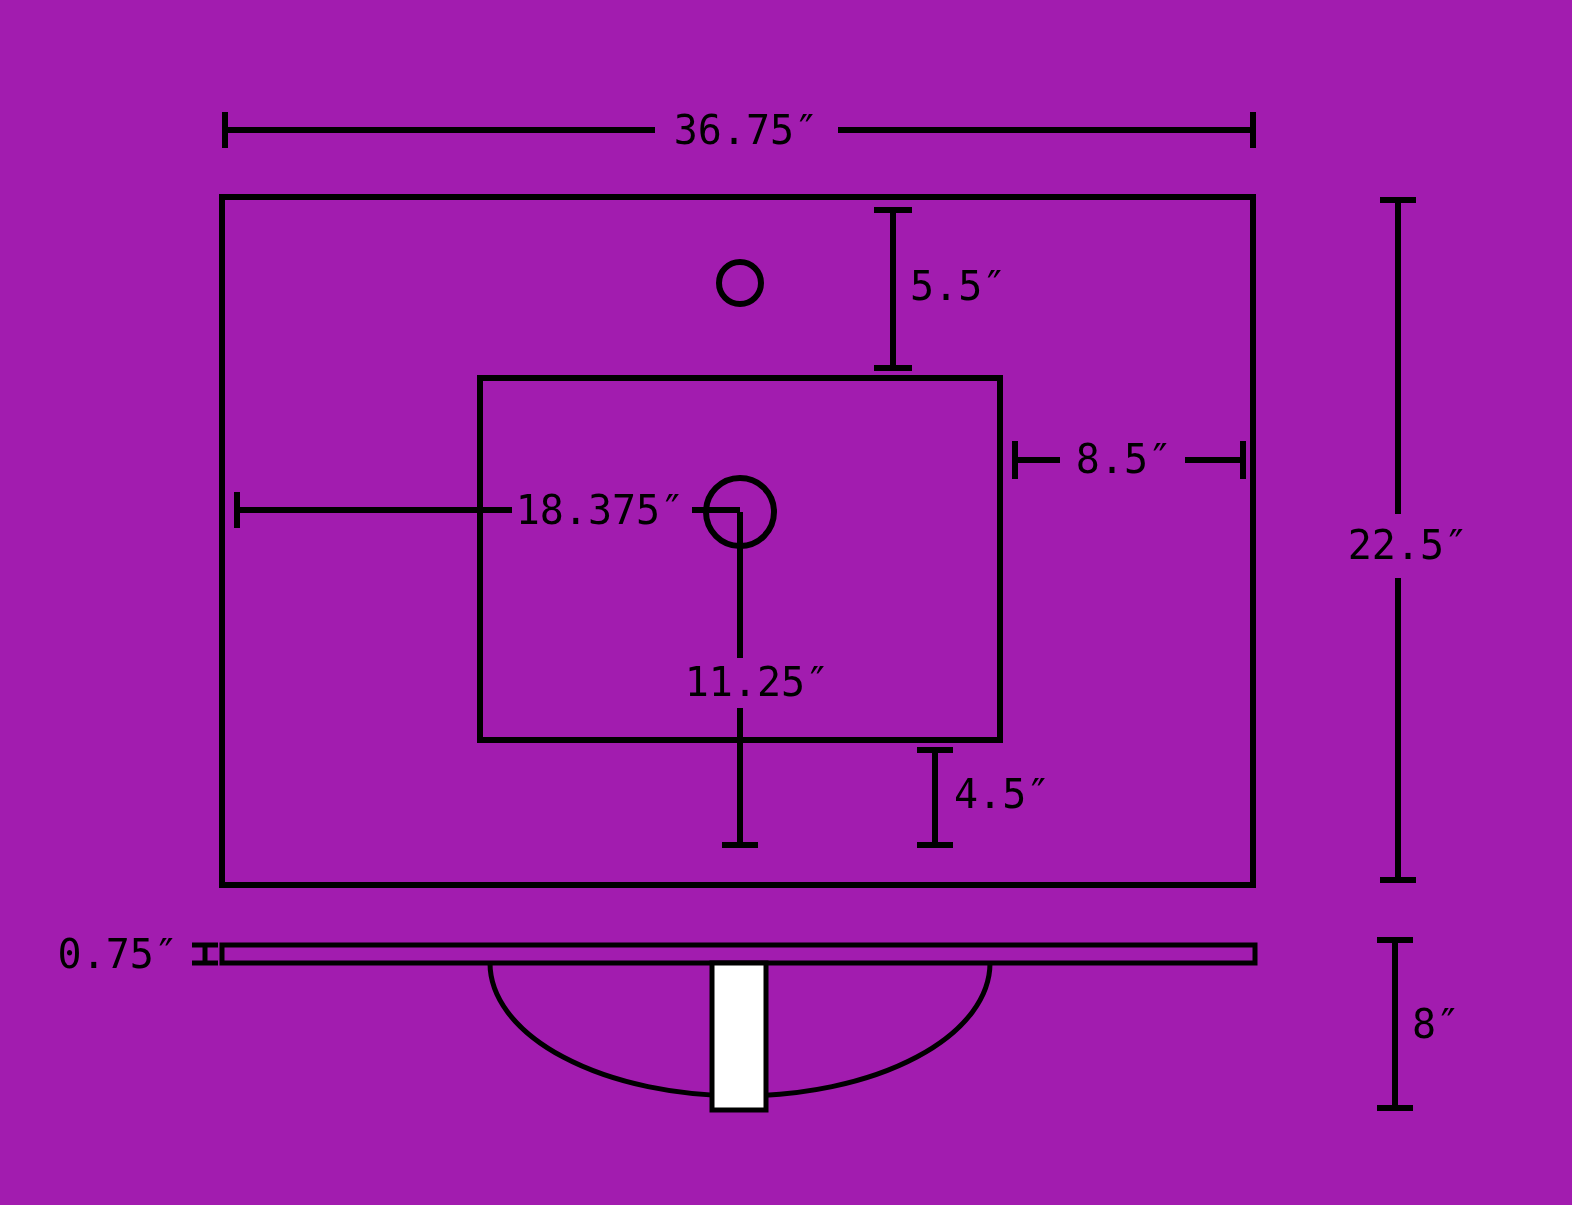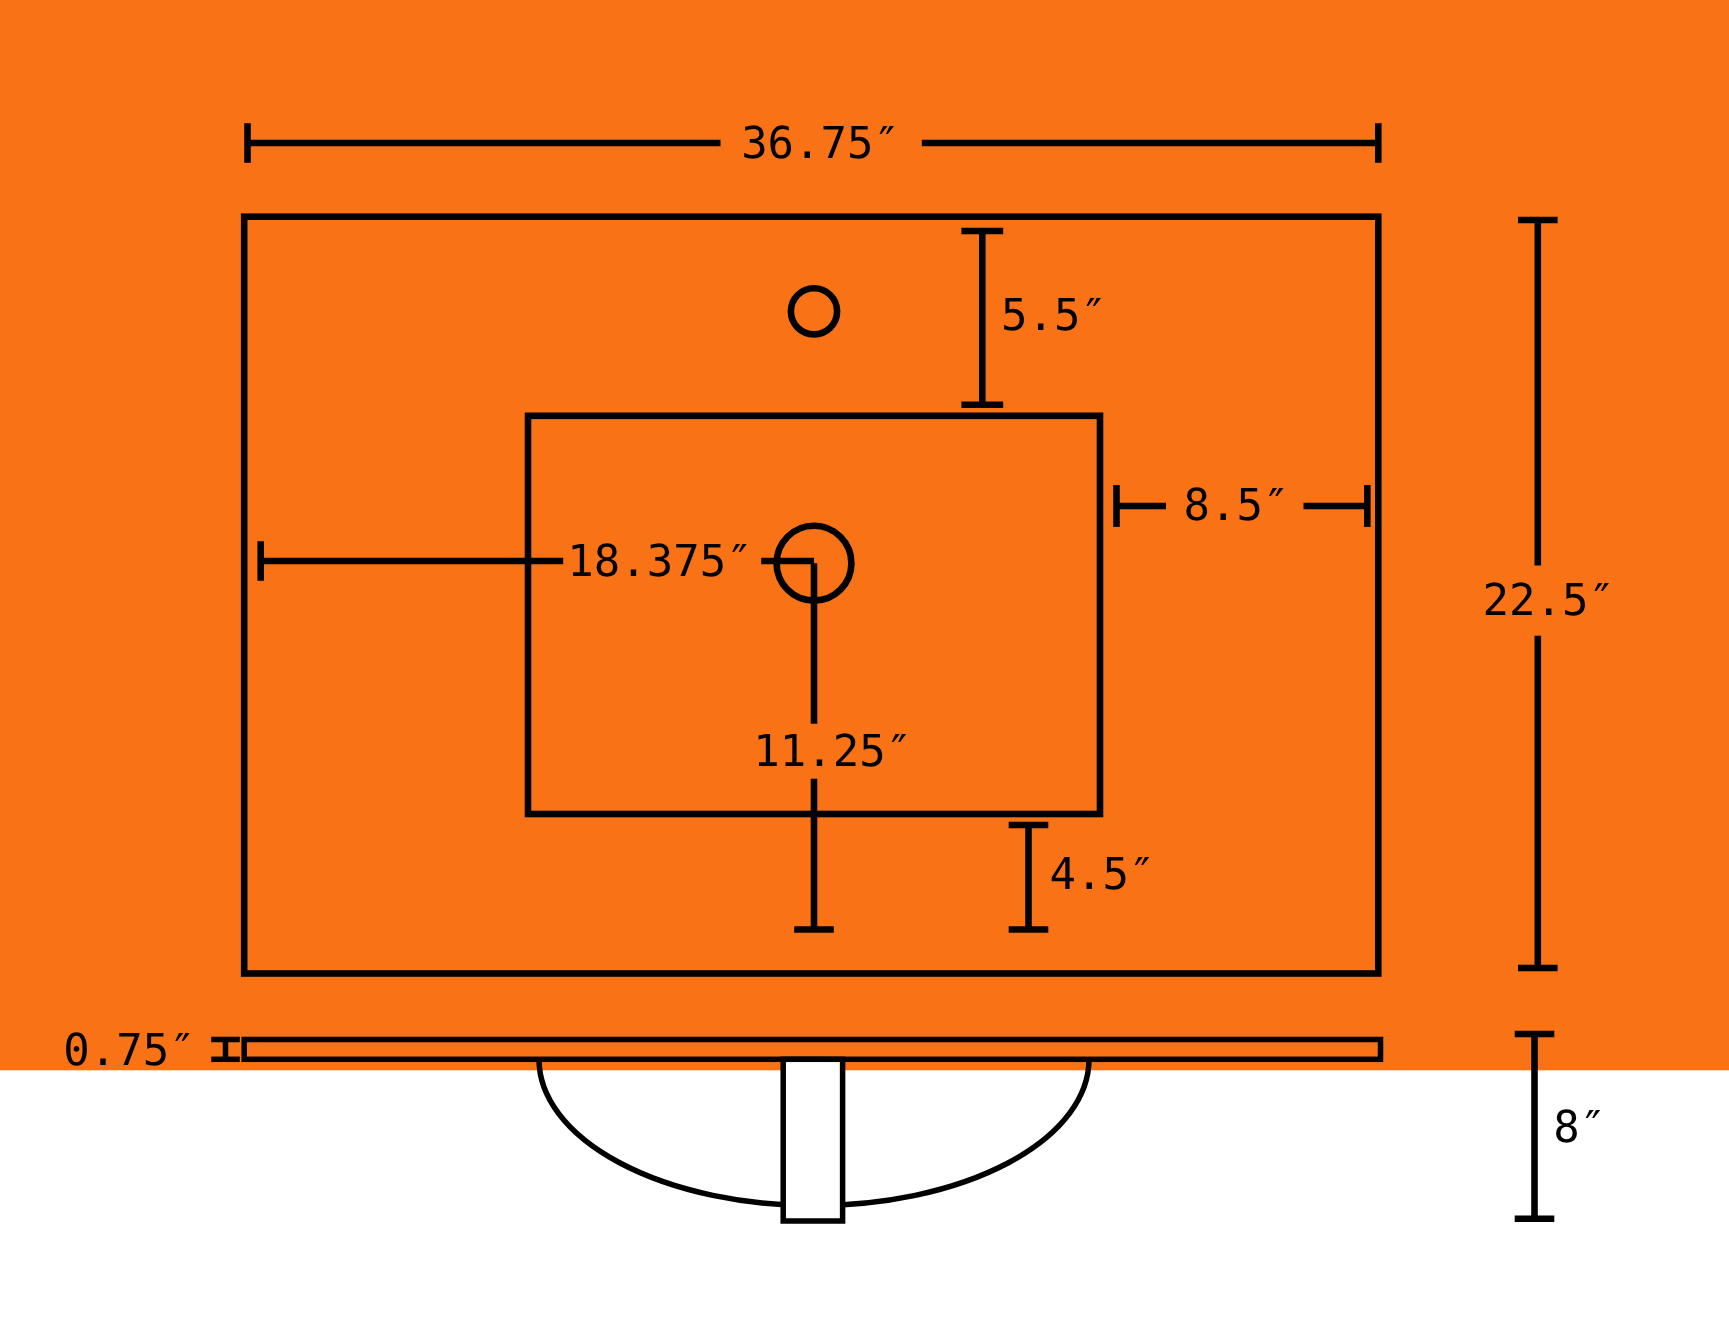--- a/index.html
+++ b/index.html
@@ -5,23 +5,23 @@
   html, body {
     margin: 0;
     padding: 0;
     background: #ffffff;
     width: 1572px;
     height: 1205px;
     overflow: hidden;
   }
   .drawing-wrap {
     width: 1572px;
-    height: 973px;
+    height: 1205px;
     position: relative;
-    background: #f97316;
+    background: #a21caf;
   }
   svg {
     display: block;
   }
   .dim-text {
     font-family: "DejaVu Sans Mono", monospace;
     font-size: 40px;
     fill: #000000;
   }
   .line {

